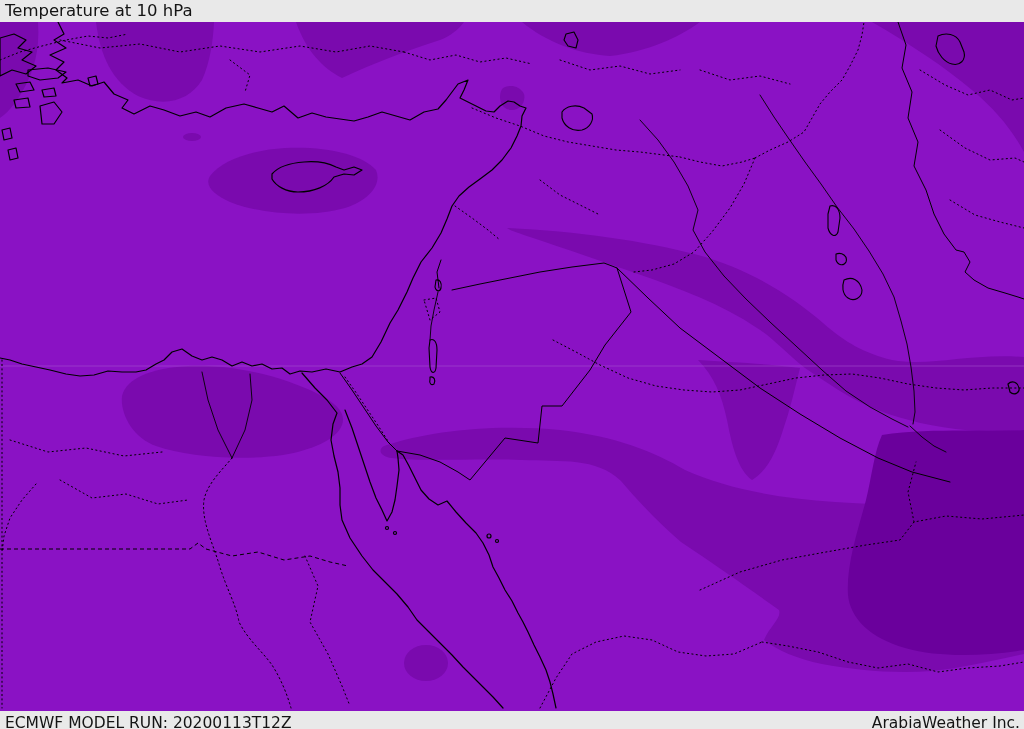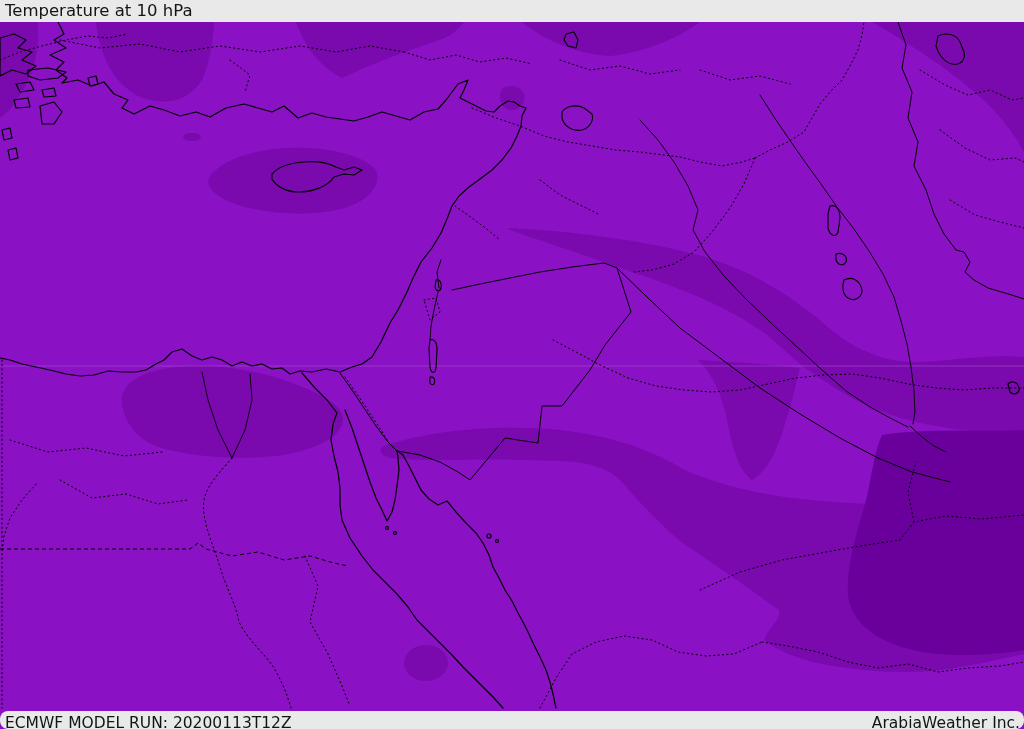--- a/index.html
+++ b/index.html
@@ -2,21 +2,21 @@
 <html><head>
 <meta charset="utf-8">
 <style>
   html,body{margin:0;padding:0;background:#cccccc;}
   .page{position:relative;width:1024px;height:729px;overflow:hidden;
         font-family:"DejaVu Sans","Liberation Sans",sans-serif;}
   .map-svg{position:absolute;left:0;top:0;width:1024px;height:729px;display:block;}
   .bar{position:absolute;left:0;width:1024px;background:#e9e9e9;color:#141414;
        display:flex;justify-content:space-between;align-items:center;box-sizing:border-box;}
   .bar.top{top:0;height:22px;font-size:16.5px;padding:0 12px 0 5px;text-align:right;}
-  .bar.bottom{top:711px;height:18px;font-size:15.5px;padding:8px 4px 0 5px;border-radius:8px;}
+  .bar.bottom{top:711px;height:18px;font-size:15.5px;padding:8px 4px 0 5px;}
   .bar span{white-space:nowrap;line-height:1;}
 </style>
 </head>
 <body>
 
 <div class="page">
 
   <svg class="map-svg" viewBox="0 0 1024 729" xmlns="http://www.w3.org/2000/svg">
 
     <rect x="0" y="0" width="1024" height="729" fill="#8a12c4"></rect>

